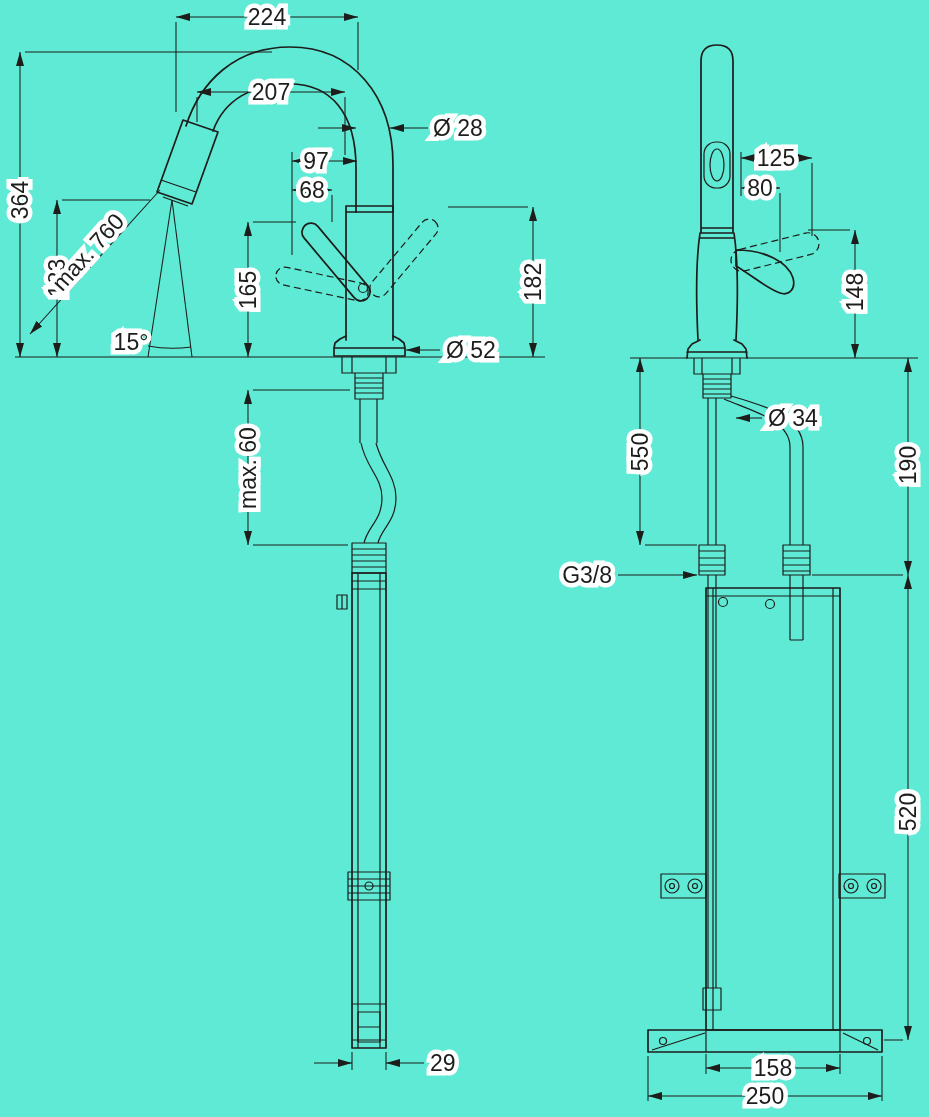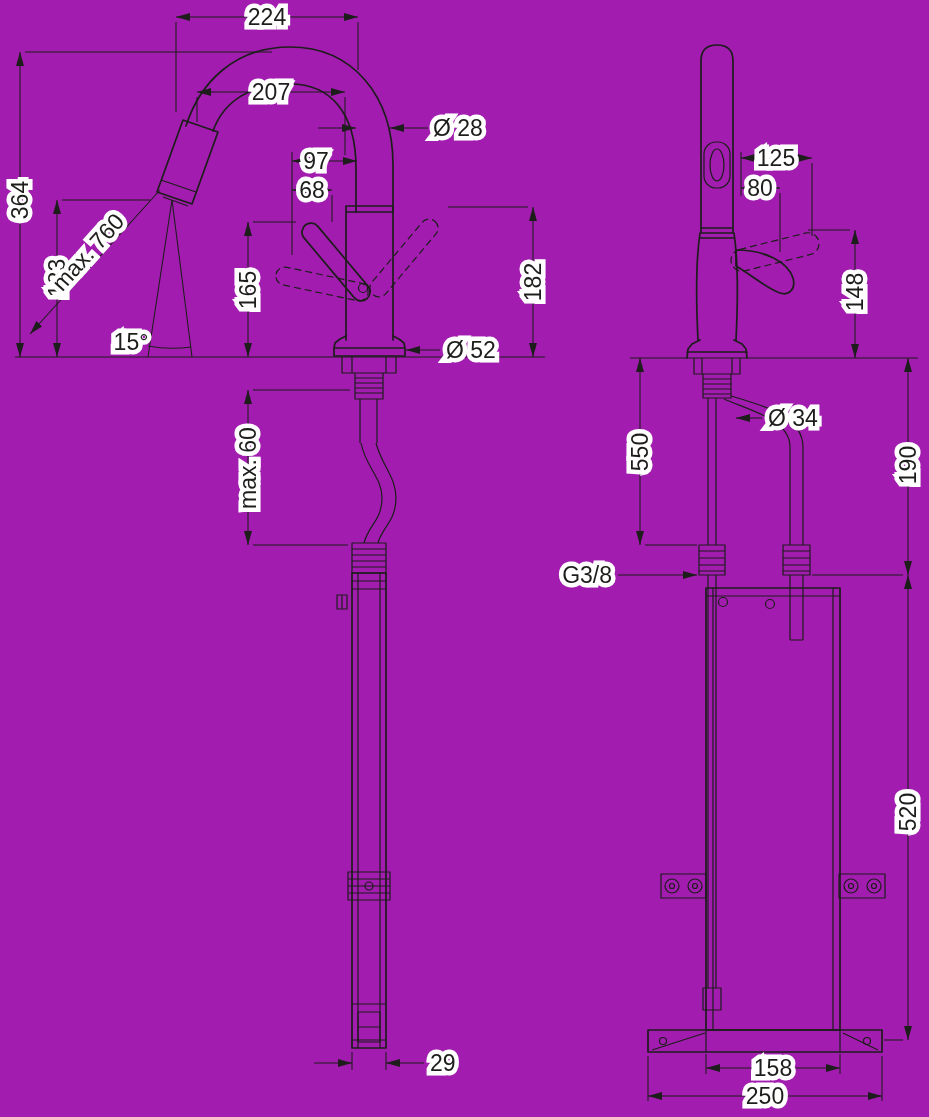--- a/index.html
+++ b/index.html
@@ -1,16 +1,16 @@
 <!DOCTYPE html>
 <html><head>
 <meta charset="utf-8">
 <style>
   html,body{margin:0;padding:0;background:#ffffff;}
-  .stage{width:929px;height:1117px;background:#a21caf;position:relative;overflow:hidden;}
+  .stage{width:929px;height:1117px;background:#5eead4;position:relative;overflow:hidden;}
   svg{display:block;}
   .obj{stroke:#1d1d1b;stroke-width:1.7;fill:none;stroke-linejoin:round;stroke-linecap:round;}
   .obj2{stroke:#1d1d1b;stroke-width:1.2;fill:none;stroke-linejoin:round;}
   .dim{stroke:#1d1d1b;stroke-width:1.05;fill:none;}
   .dash{stroke-dasharray:7 4;}
   .txt text{
     fill:#1d1d1b;stroke:#ffffff;stroke-width:9;paint-order:stroke;
     font-family:"Liberation Sans",sans-serif;font-size:23px;
     dominant-baseline:central;
   }

